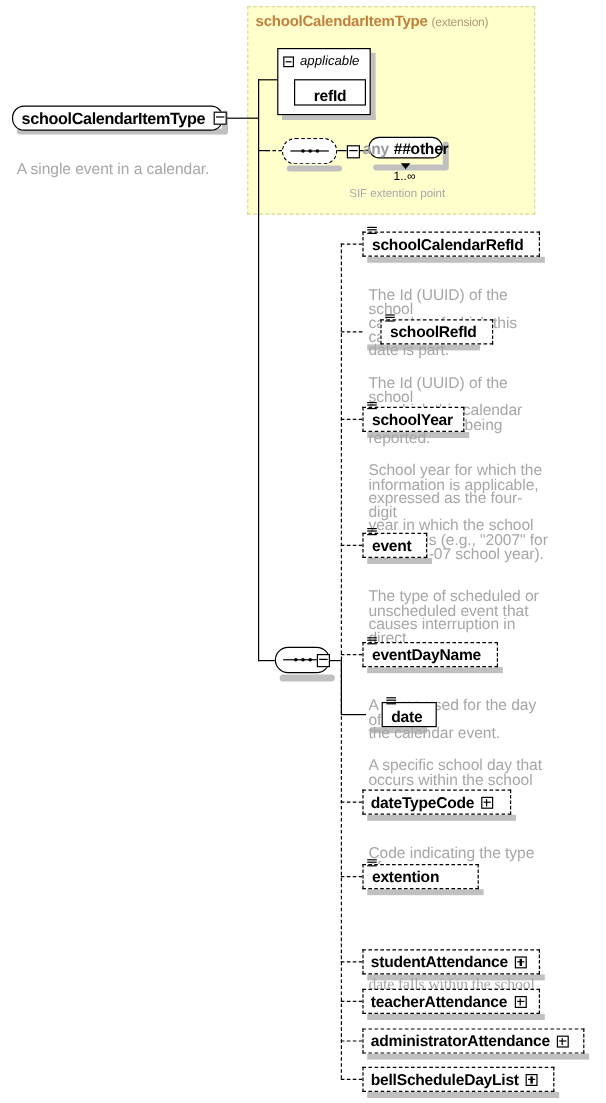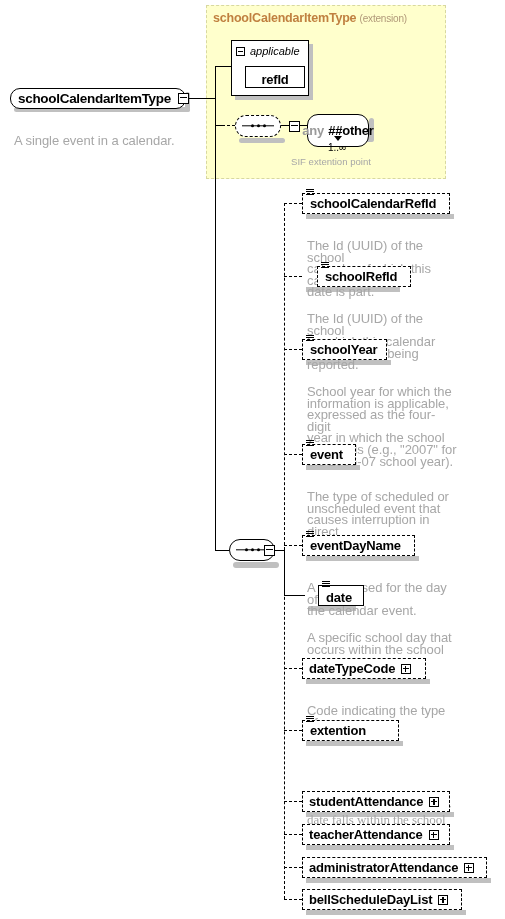--- a/index.html
+++ b/index.html
@@ -246,21 +246,21 @@
   </div>
 
   <div class="dln h" style="left:222px;top:125px;width:13px;"></div>
 
   <div class="ln h" style="left:281px;top:125px;width:8px;"></div>
   <div class="pm" style="position:absolute;left:289px;top:121px;z-index:6;width:11px;height:11px;"></div>
   <div class="ln h" style="left:300px;top:125px;width:7px;"></div>
 
   <div class="anyshadow" style="left:311px;top:137px;width:62px;height:5px;"></div>
   <div class="anyshadow" style="left:369px;top:118px;width:5px;height:24px;"></div>
-  <div class="anybox" style="left:307px;top:114px;width:62px;height:33px;">
+  <div class="anybox" style="left:307px;top:114px;width:62px;height:18px;">
     <span class="any">any</span>
     <span>##other</span>
   </div>
 
   <div class="arrowdown" style="left:334px;top:136px;"></div>
   <div class="occurs" style="left:328px;top:142px;">1..∞</div>
   <div class="caption" style="left:291px;top:156px;">SIF extention point</div>
 
   <div class="rootshadow" style="left:14px;top:107px;width:176px;height:5px;"></div>
   <div class="rootshadow" style="left:185px;top:92px;width:5px;height:20px;"></div>

